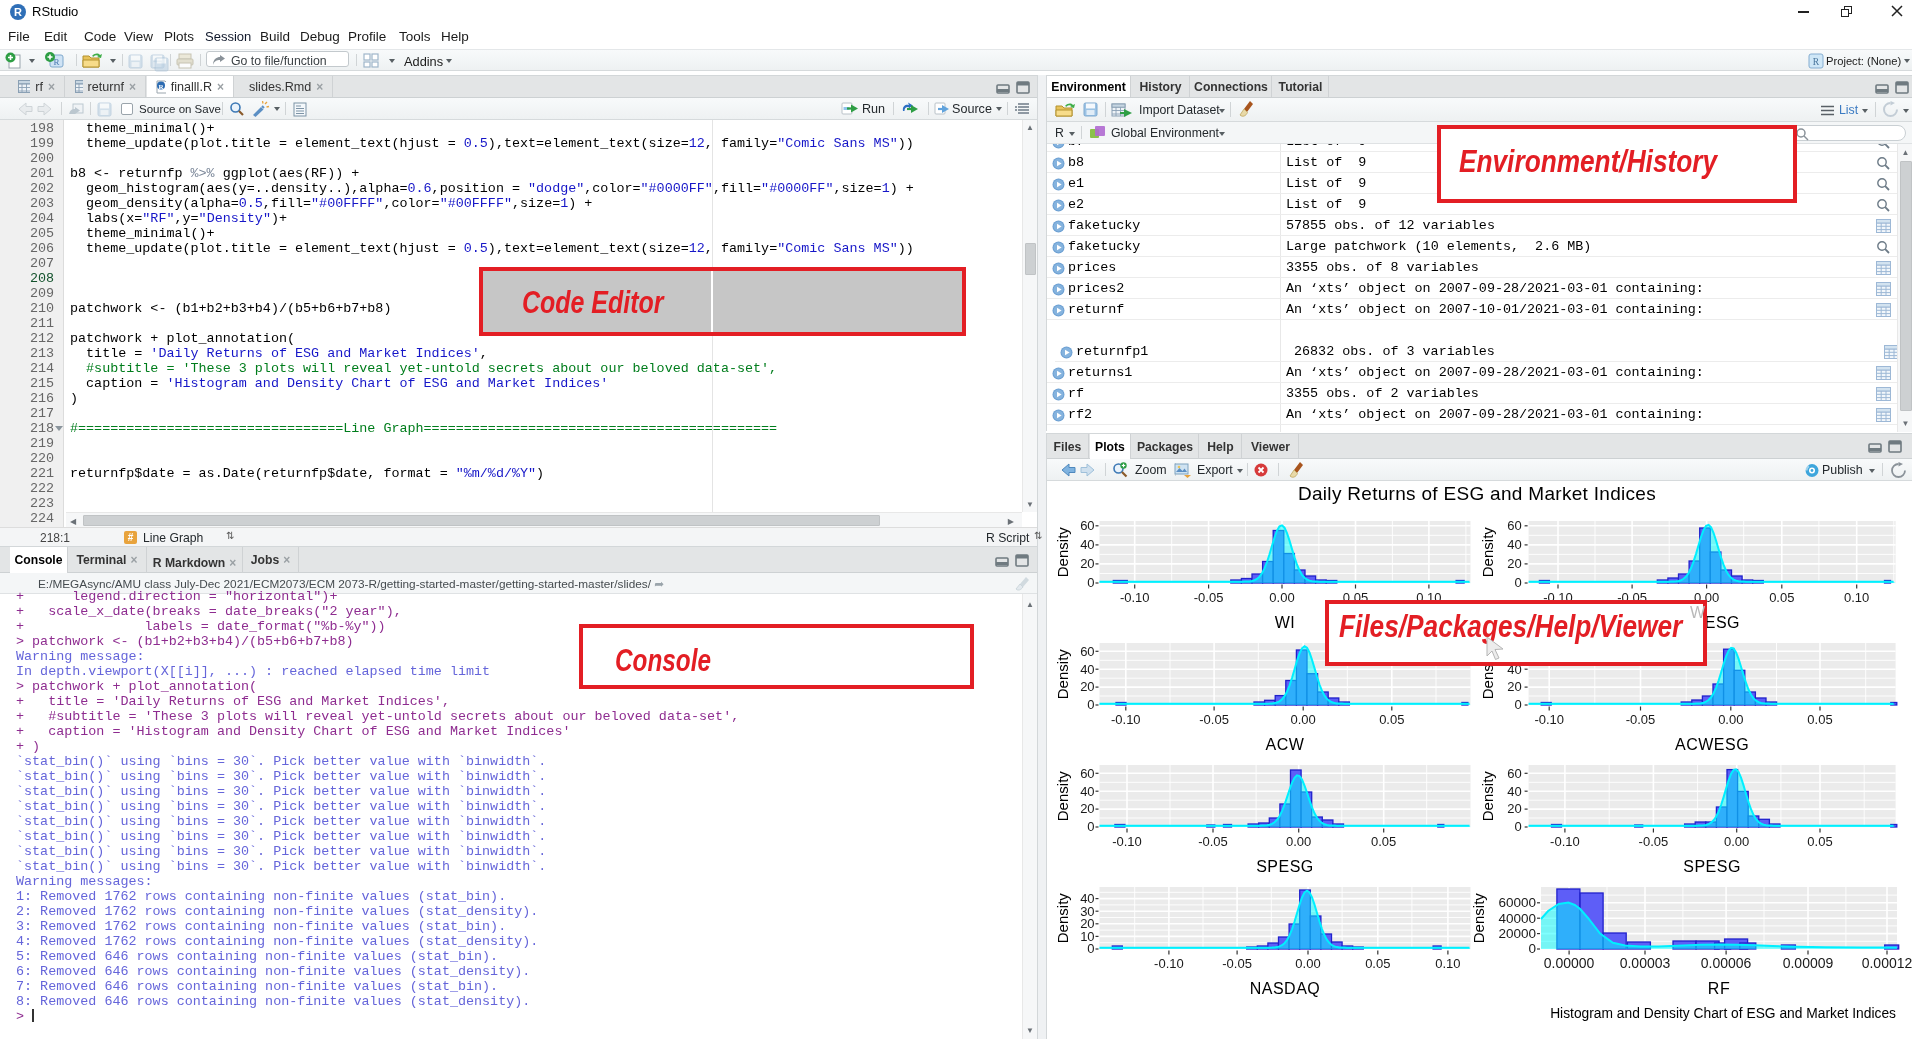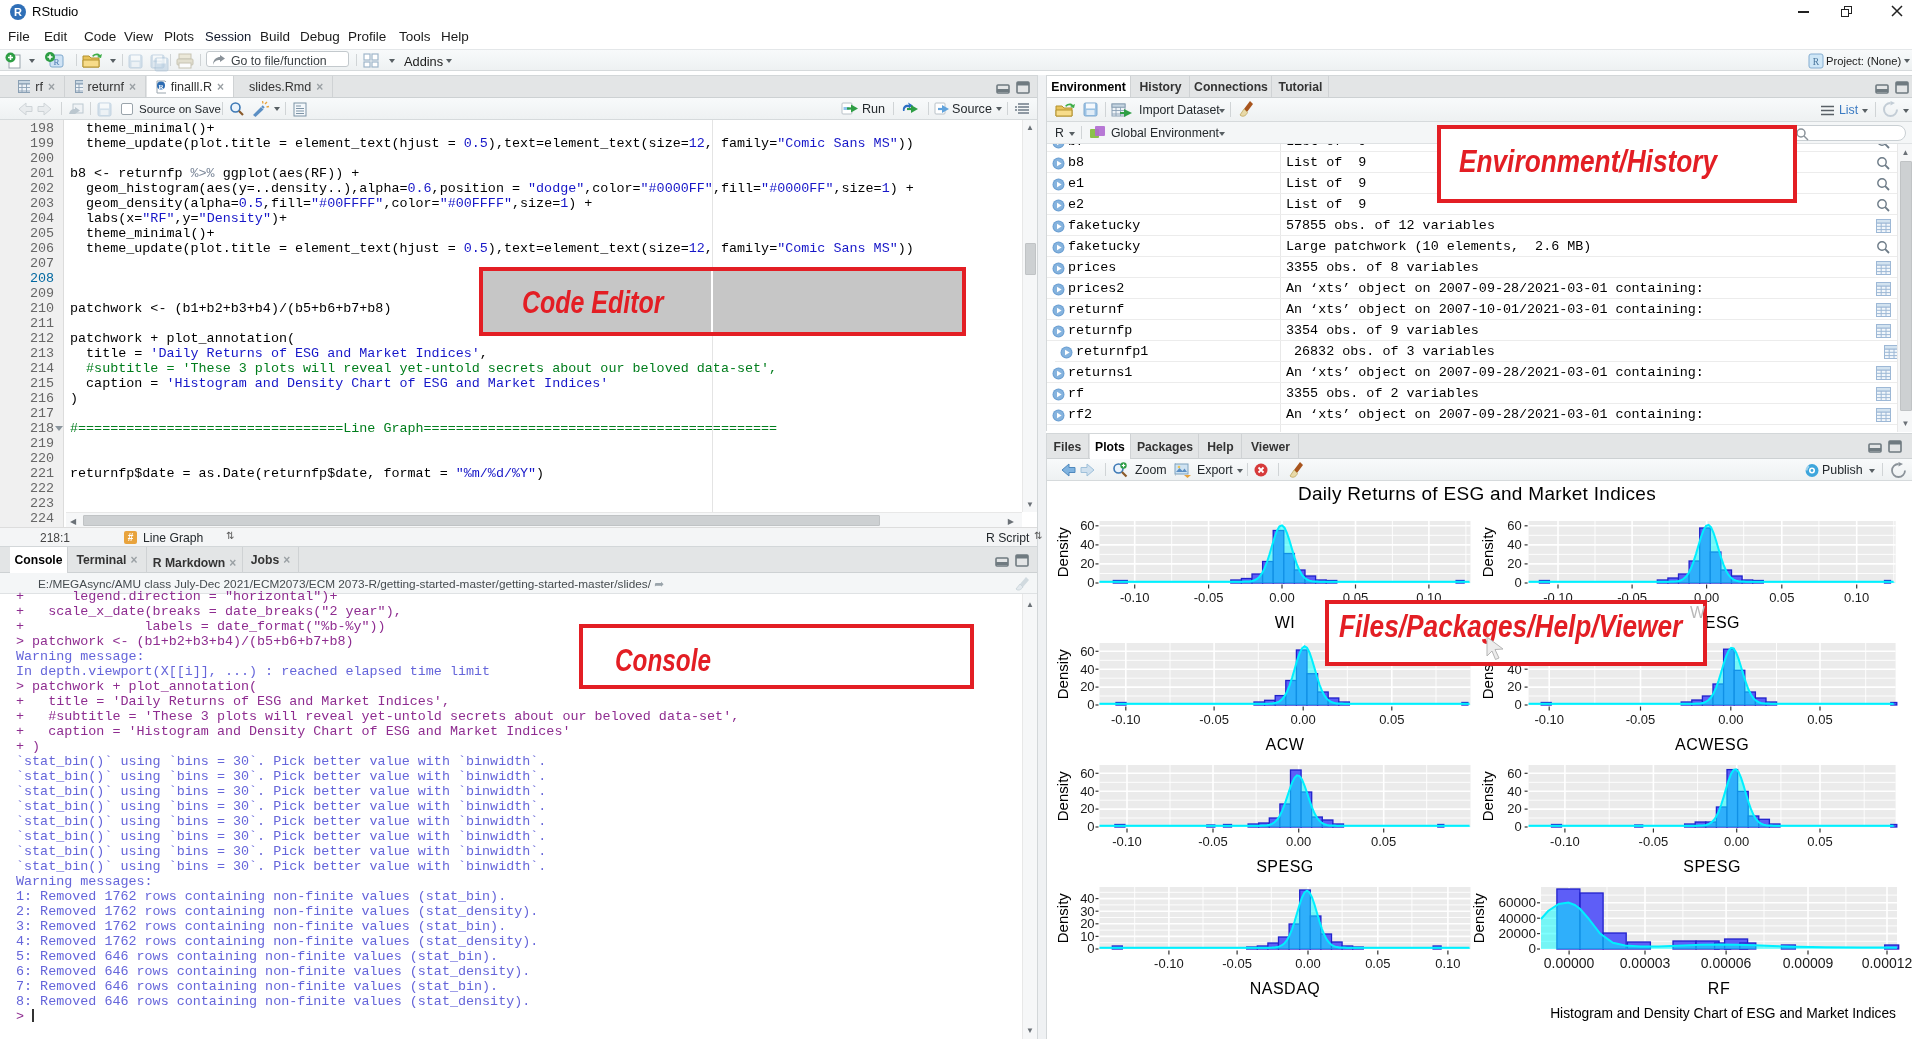--- a/index.html
+++ b/index.html
@@ -222,21 +222,21 @@
         <div class="abs mono" style="right:10px;top:1px;color:#666;text-align:right">198</div>
         <div class="abs mono" style="right:10px;top:16px;color:#666;text-align:right">199</div>
         <div class="abs mono" style="right:10px;top:31px;color:#666;text-align:right">200</div>
         <div class="abs mono" style="right:10px;top:46px;color:#666;text-align:right">201</div>
         <div class="abs mono" style="right:10px;top:61px;color:#666;text-align:right">202</div>
         <div class="abs mono" style="right:10px;top:76px;color:#666;text-align:right">203</div>
         <div class="abs mono" style="right:10px;top:91px;color:#666;text-align:right">204</div>
         <div class="abs mono" style="right:10px;top:106px;color:#666;text-align:right">205</div>
         <div class="abs mono" style="right:10px;top:121px;color:#666;text-align:right">206</div>
         <div class="abs mono" style="right:10px;top:136px;color:#666;text-align:right">207</div>
-        <div class="abs mono" style="right:10px;top:151px;color:#0369a1;text-align:center">208</div>
+        <div class="abs mono" style="right:10px;top:151px;color:#14532d;text-align:center">208</div>
         <div class="abs mono" style="right:10px;top:166px;color:#666;text-align:right">209</div>
         <div class="abs mono" style="right:10px;top:181px;color:#666;text-align:right">210</div>
         <div class="abs mono" style="right:10px;top:196px;color:#666;text-align:right">211</div>
         <div class="abs mono" style="right:10px;top:211px;color:#666;text-align:right">212</div>
         <div class="abs mono" style="right:10px;top:226px;color:#666;text-align:right">213</div>
         <div class="abs mono" style="right:10px;top:241px;color:#666;text-align:left">214</div>
         <div class="abs mono" style="right:10px;top:256px;color:#666;text-align:right">215</div>
         <div class="abs mono" style="right:10px;top:271px;color:#666;text-align:right">216</div>
         <div class="abs mono" style="right:10px;top:286px;color:#666;text-align:right">217</div>
         <div class="abs mono" style="right:10px;top:301px;color:#666;text-align:right">218</div>
@@ -533,34 +533,20 @@
           </svg></div>
       </div>
       <div class="abs" style="left:0;top:155px;width:100%;height:21px;border-bottom:1px solid #ececec">
         <div class="abs" style="left:5px;top:4px"><svg width="13" height="13">
             <circle cx="6.5" cy="6.5" r="6" fill="#6b9fd2"></circle>
             <circle cx="6.5" cy="6.5" r="5" fill="#85b3de"></circle>
             <path d="M5 3.8 L9.6 6.5 L5 9.2 Z" fill="#fff"></path>
           </svg></div>
         <div class="abs mono" style="left:21px;top:3px;color:#000">returnf</div>
         <div class="abs mono" style="left:239px;top:3px;color:#000">An ‘xts’ object on 2007-10-01/2021-03-01 containing:</div>
-        <div class="abs" style="left:829px;top:3.5px"><svg width="15" height="14">
-            <rect x="0.5" y="0.5" width="14" height="13" fill="#f2f7fb" stroke="#9db8d6"></rect>
-            <path d="M0.5 4 h14 M0.5 7.3 h14 M0.5 10.6 h14 M5.2 4 v9.5 M10 4 v9.5" stroke="#9db8d6" stroke-width="1"></path>
-            <rect x="0.5" y="0.5" width="14" height="3.5" fill="#d3e3f0" stroke="#9db8d6"></rect>
-          </svg></div>
-      </div>
-      <div class="abs" style="left:0;top:176px;width:100%;height:21px;border-bottom:1px solid #ececec">
-        <div class="abs" style="left:5px;top:4px"><svg width="13" height="13">
-            <circle cx="6.5" cy="6.5" r="6" fill="#6b9fd2"></circle>
-            <circle cx="6.5" cy="6.5" r="5" fill="#85b3de"></circle>
-            <path d="M5 3.8 L9.6 6.5 L5 9.2 Z" fill="#fff"></path>
-          </svg></div>
-        <div class="abs mono" style="left:21px;top:3px;color:#000">returnfp</div>
-        <div class="abs mono" style="left:239px;top:3px;color:#000">3354 obs. of 9 variables</div>
         <div class="abs" style="left:829px;top:3.5px"><svg width="15" height="14">
             <rect x="0.5" y="0.5" width="14" height="13" fill="#f2f7fb" stroke="#9db8d6"></rect>
             <path d="M0.5 4 h14 M0.5 7.3 h14 M0.5 10.6 h14 M5.2 4 v9.5 M10 4 v9.5" stroke="#9db8d6" stroke-width="1"></path>
             <rect x="0.5" y="0.5" width="14" height="3.5" fill="#d3e3f0" stroke="#9db8d6"></rect>
           </svg></div>
       </div>
       <div class="abs" style="left:8px;top:197px;width:100%;height:21px;border-bottom:1px solid #ececec">
         <div class="abs" style="left:5px;top:4px"><svg width="13" height="13">
             <circle cx="6.5" cy="6.5" r="6" fill="#6b9fd2"></circle>
             <circle cx="6.5" cy="6.5" r="5" fill="#85b3de"></circle>

